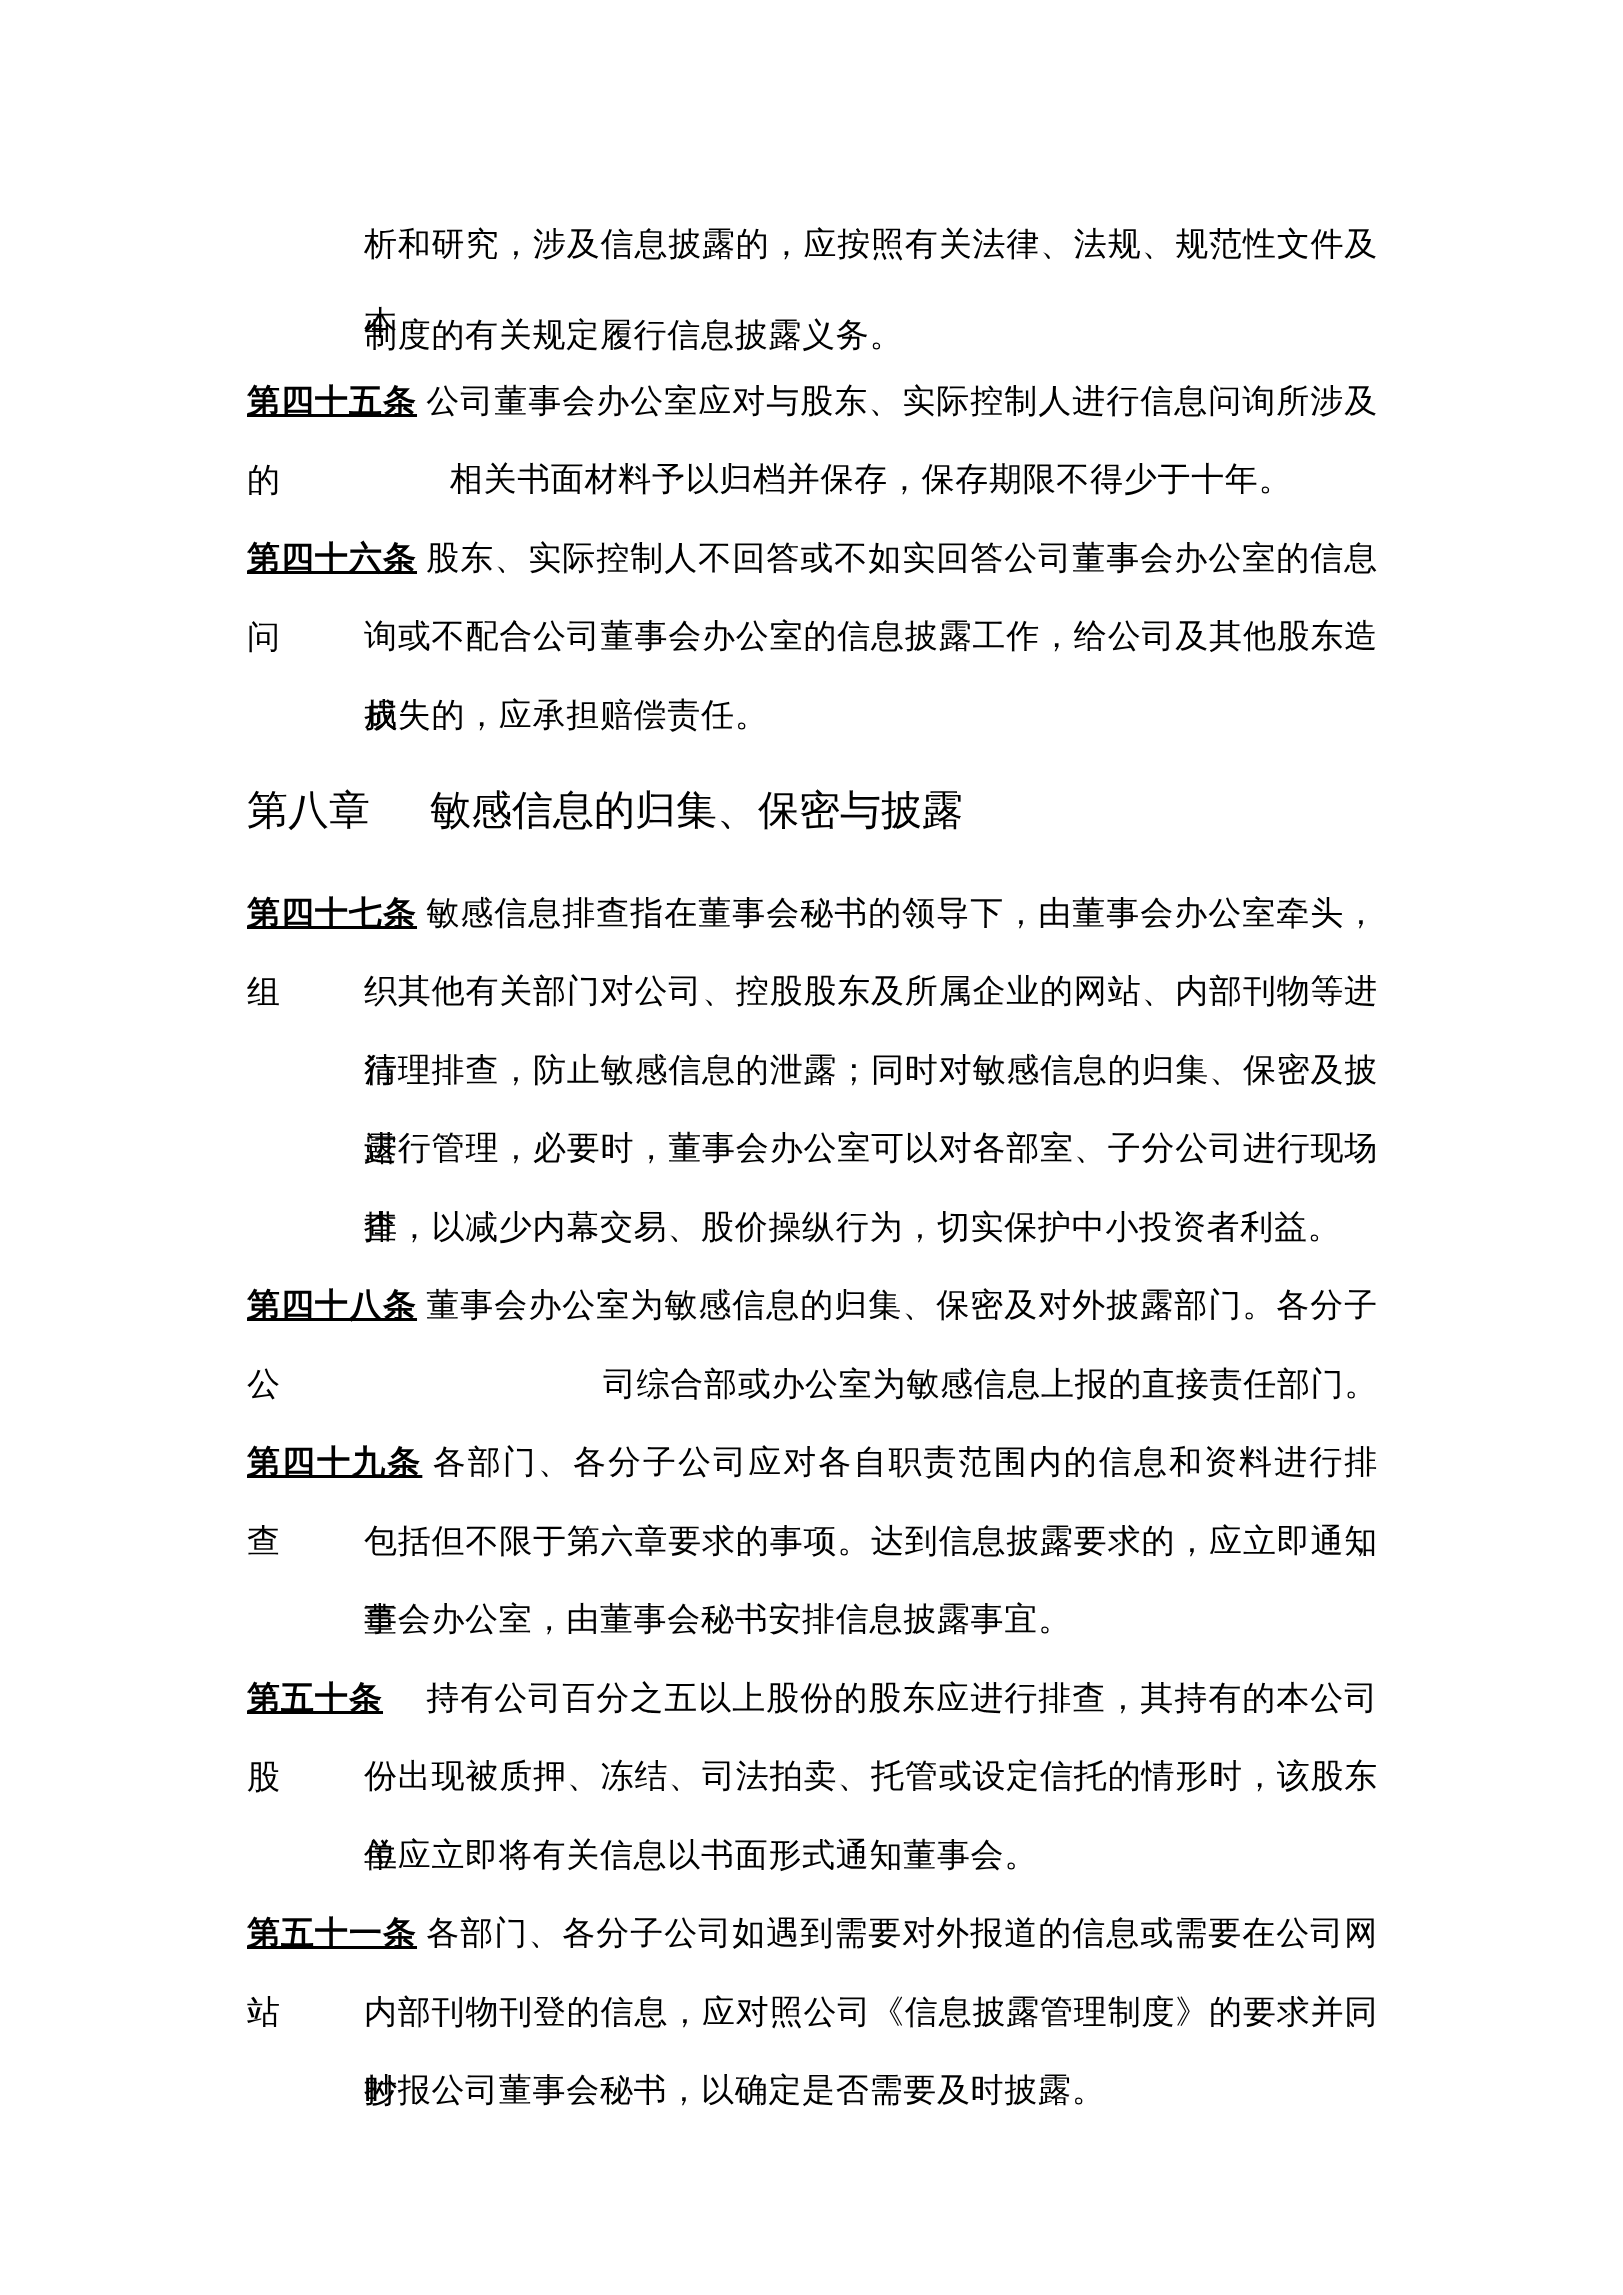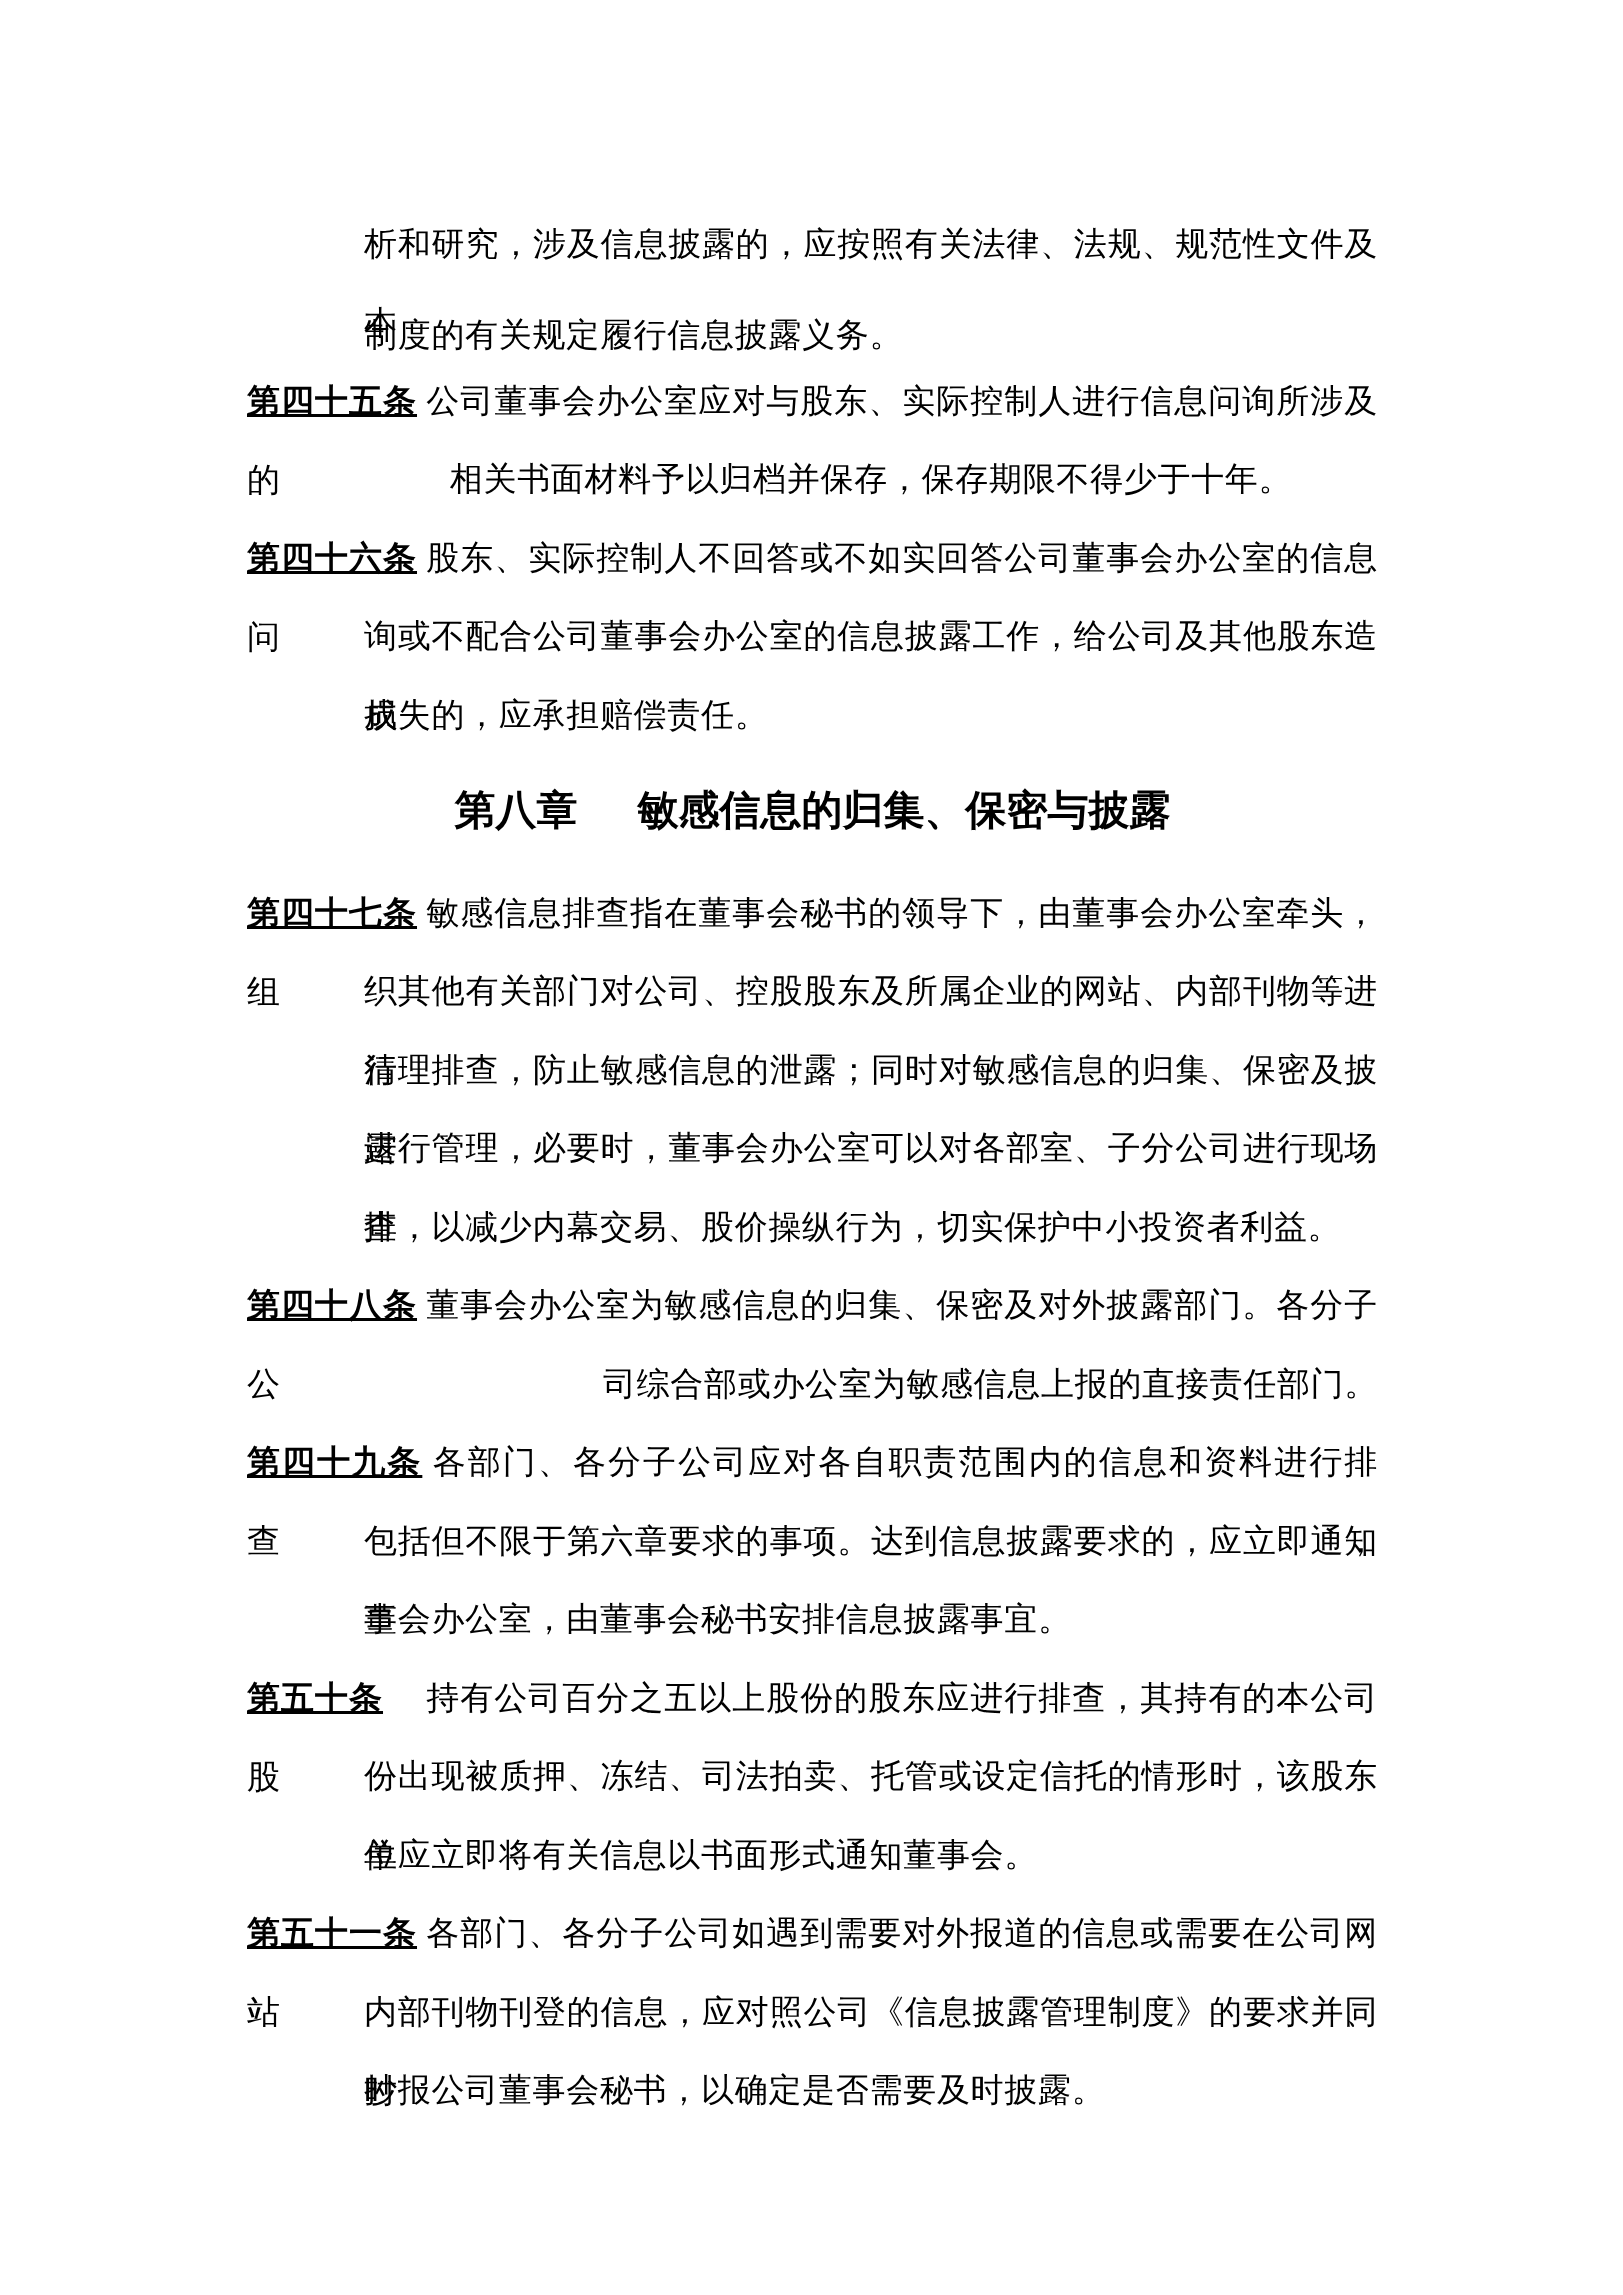--- a/index.html
+++ b/index.html
@@ -46,22 +46,21 @@
     text-decoration: underline;
   }
   .heading {
     position: absolute;
     top: 768px;
     left: 247px;
     width: 1131px;
     height: 85px;
     line-height: 85px;
     font-size: 41px;
-    font-weight: bold;
-    text-align: center;
+    font-weight: normal;
     white-space: pre;
   }
   .chapter-gap {
     display: inline-block;
     width: 60px;
   }
 </style>
 </head>
 <body>
 

